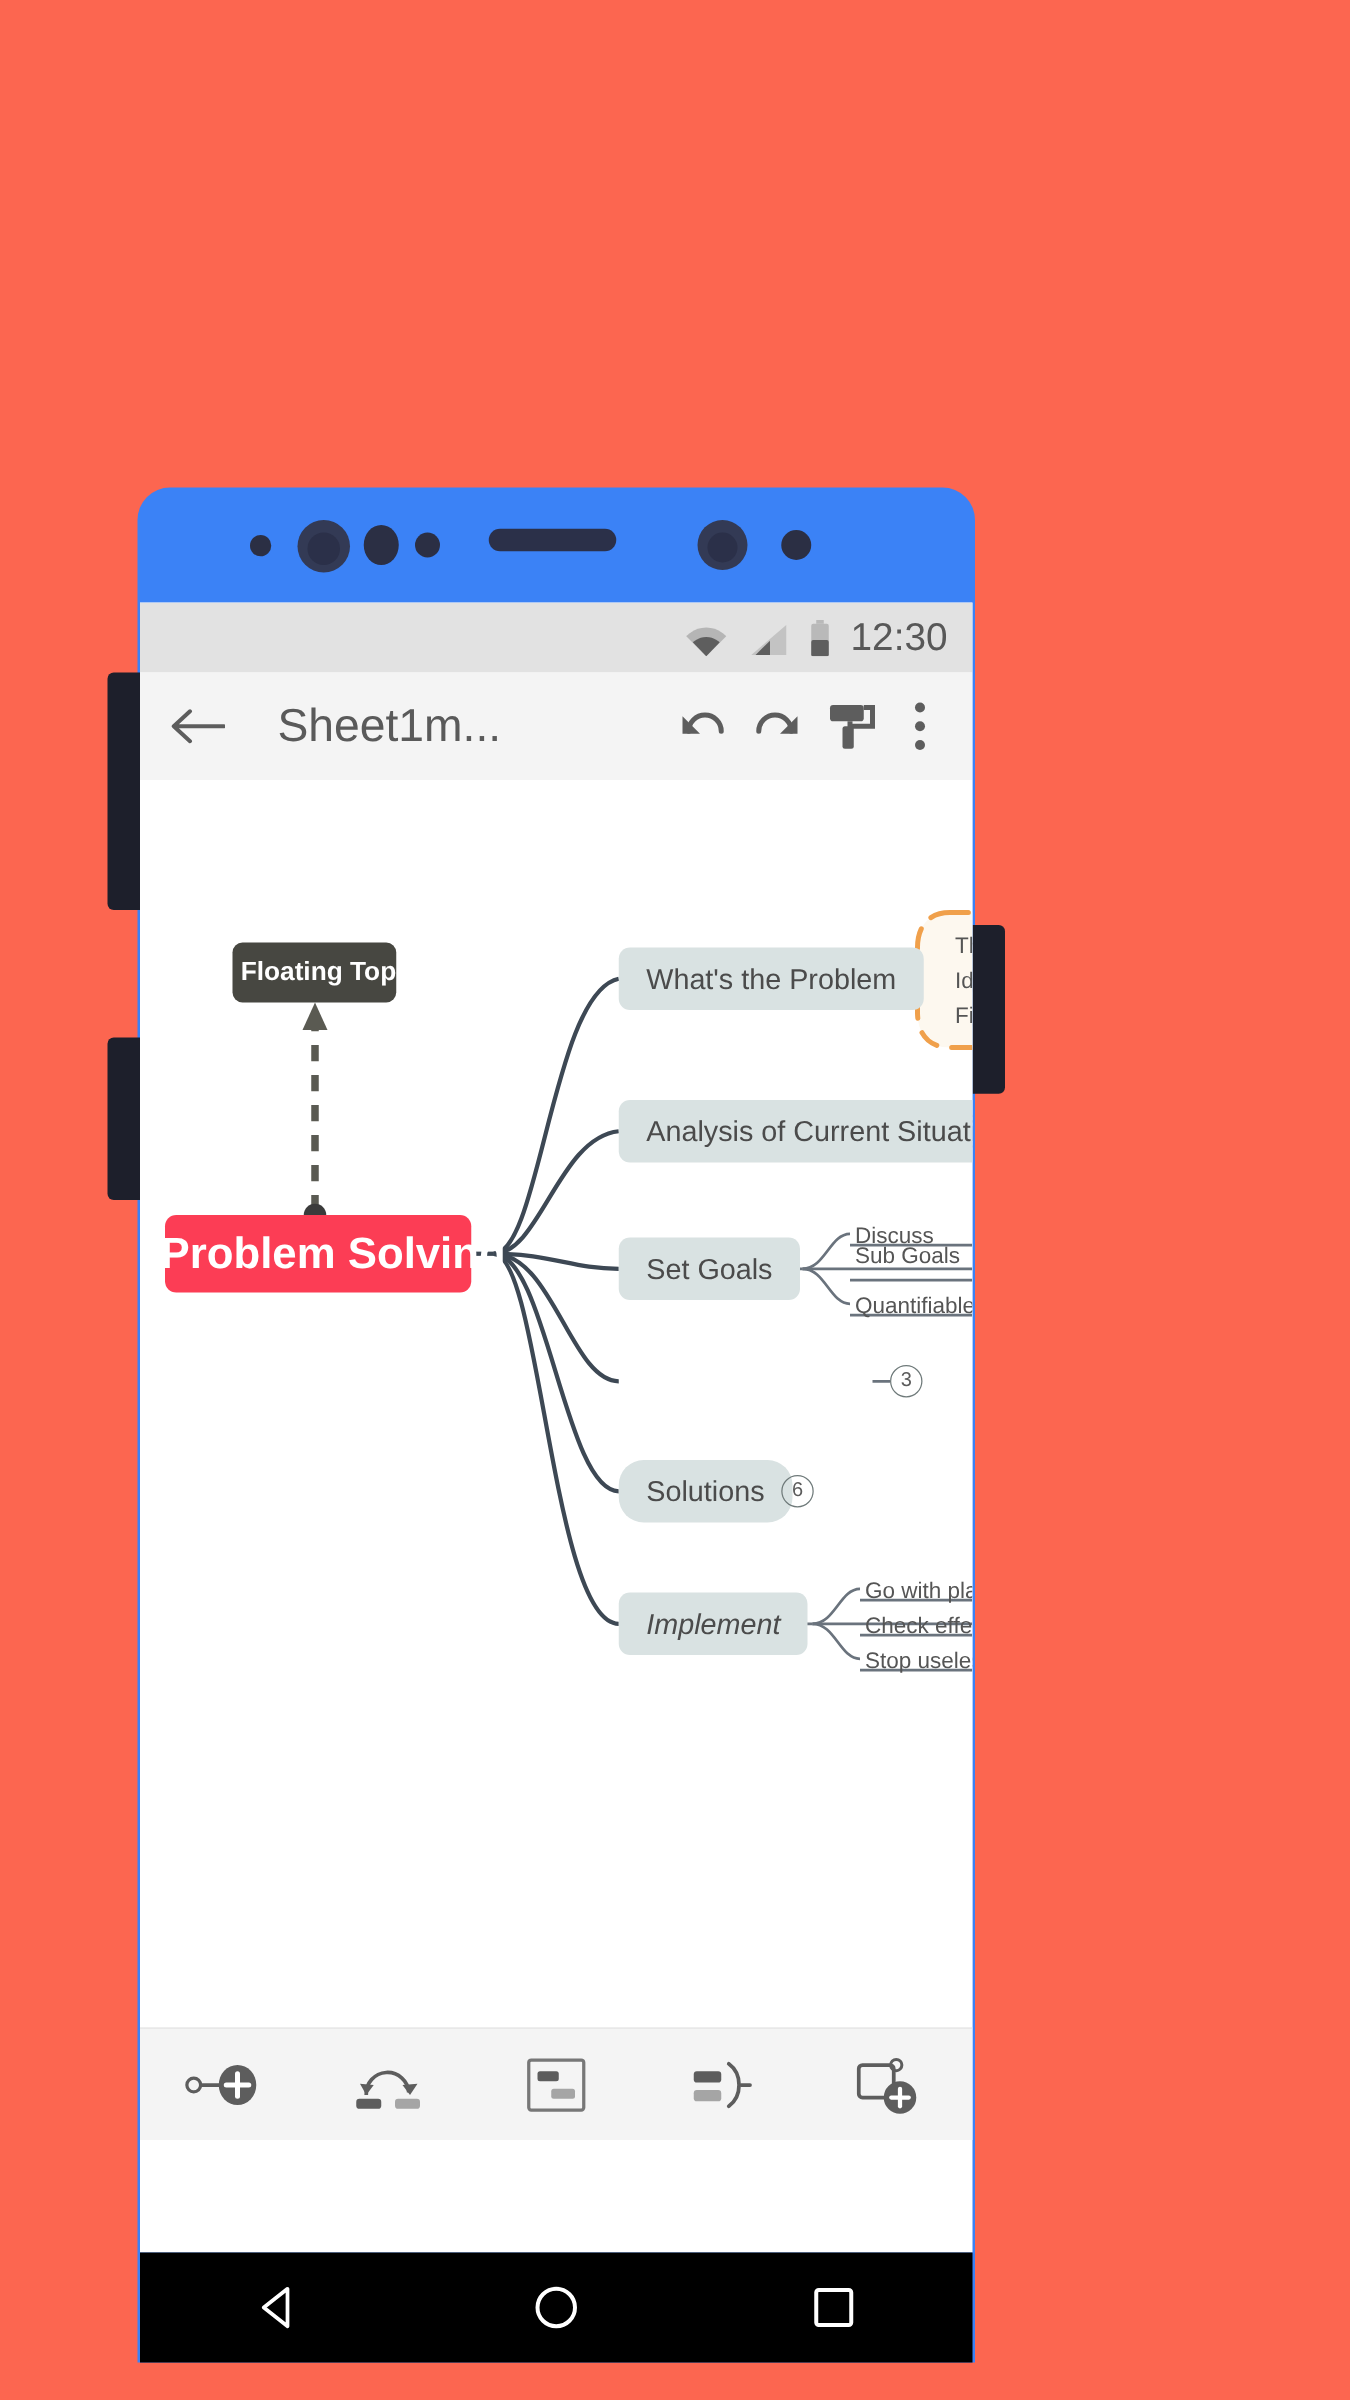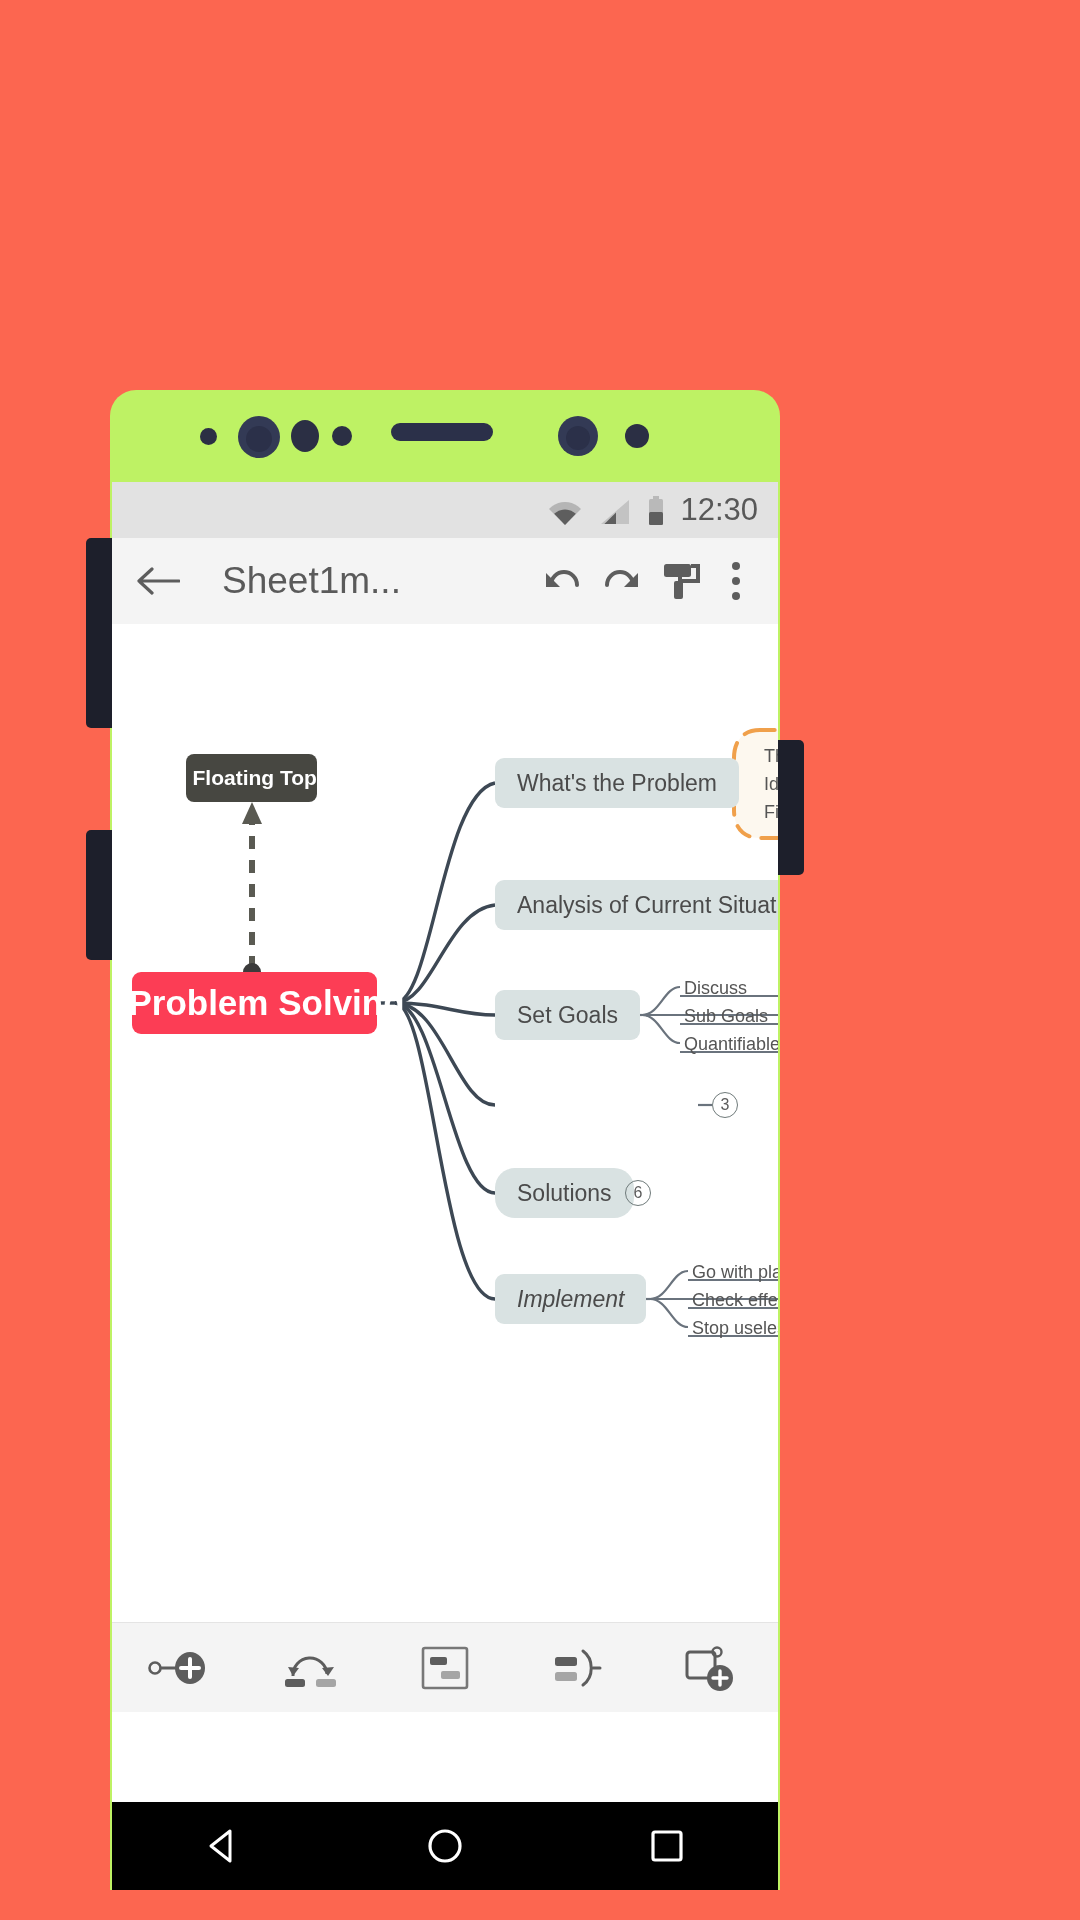--- a/index.html
+++ b/index.html
@@ -7,21 +7,21 @@
   body{
     background:#fc6650;
     font-family:"Liberation Sans", sans-serif;
     position:relative;
   }
 
   
   #phone{
     position:absolute; left:110px; top:390px;
     width:670px; height:1500px;
-    background:#bef264;
+    background:#3b82f6;
     border-radius:26px 26px 0 0;
   }
   
   .side-btn{ position:absolute; background:#1d1f2b; border-radius:4px; }
   #side-btn-top   { left:-24px; top:148px; width:26px; height:190px; border-radius:5px 0 0 5px;}
   #side-btn-mid   { left:-24px; top:440px; width:26px; height:130px; border-radius:5px 0 0 5px;}
   #side-btn-right { right:-24px; top:350px; width:26px; height:135px; border-radius:0 5px 5px 0;}
 
   
   #sensor-strip{ position:absolute; left:0; top:0; width:100%; height:92px; }
@@ -279,21 +279,21 @@
       <div class="node node-main" id="node-analysis">Analysis of Current Situation</div>
       <div class="node node-main" id="node-set-goals">Set Goals</div>
       <div class="node node-main" id="node-solutions">Solutions</div>
       <div class="node node-main" id="node-implement">Implement</div>
 
       <div class="leaf" style="left:652px; top:122px;">Th</div>
       <div class="leaf" style="left:652px; top:150px;">Ide</div>
       <div class="leaf" style="left:652px; top:178px;">Fir</div>
 
       <div class="leaf" style="left:572px; top:354px;">Discuss</div>
-      <div class="leaf" style="left:572px; top:382px;">Sub Goals</div>
+      <div class="leaf" style="left:572px; top:370px;">Sub Goals</div>
       <div class="leaf" style="left:572px; top:410px;">Quantifiable targe</div>
 
       <div class="leaf" style="left:580px; top:638px;">Go with plans</div>
       <div class="leaf" style="left:580px; top:666px;">Check effect of</div>
       <div class="leaf" style="left:580px; top:694px;">Stop useless so</div>
 
       <div class="badge" style="left:600px; top:468px;">3</div>
       <div class="badge" style="left:513px; top:556px;">6</div>
 
       <div id="bottom-toolbar">

